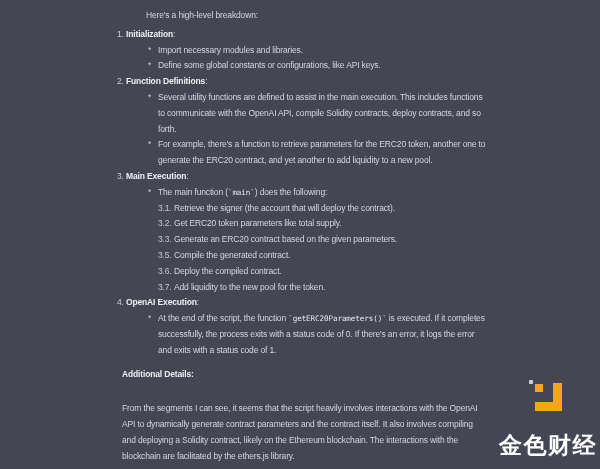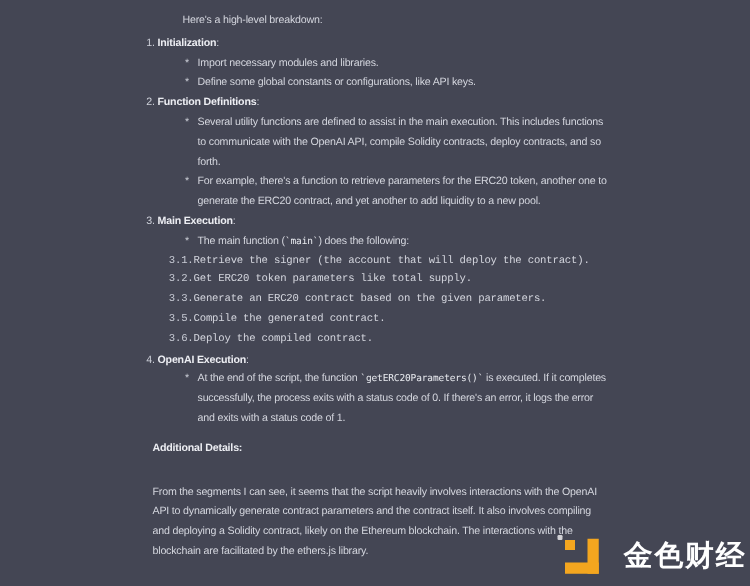--- a/index.html
+++ b/index.html
@@ -21,40 +21,41 @@
     color: #d4d6de;
   }
   .intro { margin-bottom: 3px; margin-left: 24px; }
   .num-item { display: flex; }
   .num-marker { flex: 0 0 9px; margin-left: -5px; color: #cdd0d9; }
   .item-title { font-weight: bold; color: #edeef3; margin-top: 44px; }
   .colon { color: #d4d6de; }
   .bullet { display: flex; margin-left: 26px; }
   .bullet-marker { flex: 0 0 10px; color: #cdd0d9; }
   .bullet-text { flex: 1; }
-  .sub-item { display: flex; margin-left: 13px; font-family: Liberation Mono, monospace; }
+  .sub-item { display: flex; margin-left: 36px; }
   .sub-marker { flex: 0 0 16px; color: #c7cad4; }
   .sub-text { flex: 1; }
   code.inline {
     font-family: "DejaVu Sans Mono", "Liberation Mono", monospace;
     font-weight: normal;
     font-size: 7.6px;
     letter-spacing: -0.1px;
     color: #e8eaef;
   }
   .additional-heading { font-weight: bold; color: #edeef3; margin-top: 8px; }
   .additional-text { margin-top: 19px; }
 
   .watermark {
     position: absolute;
     right: 3px;
     bottom: 10px;
     display: flex;
     align-items: center;
     gap: 20px;
+    flex-direction: column;
   }
   .jinse-logo { position: relative; width: 27px; height: 28px; }
   .jinse-logo .dot  { position: absolute; left: 0; top: 1px; width: 8px; height: 8px; }
   .jinse-logo .vbar { position: absolute; right: 0; top: 0; width: 9px; height: 28px; }
   .jinse-logo .hbar { position: absolute; left: 0; bottom: 0; width: 27px; height: 9px; }
   .reg-mark {
     position: absolute; left: -6px; top: -3px;
     width: 4px; height: 4px; background: #e9e9ec;
     border-radius: 1px; opacity: 0.85;
   }
@@ -121,20 +122,24 @@
     <div class="sub-text">Generate an ERC20 contract based on the given parameters.</div>
   </div>
   <div class="sub-item">
     <span class="sub-marker">3.5.</span>
     <div class="sub-text">Compile the generated contract.</div>
   </div>
   <div class="sub-item">
     <span class="sub-marker">3.6.</span>
     <div class="sub-text">Deploy the compiled contract.</div>
   </div>
+  <div class="sub-item">
+    <span class="sub-marker">3.7.</span>
+    <div class="sub-text">Add liquidity to the new pool for the token.</div>
+  </div>
 
   <div class="num-item">
     <span class="num-marker">4.</span>
     <div><span class="item-title">OpenAI Execution</span><span class="colon">:</span></div>
   </div>
   <div class="bullet">
     <span class="bullet-marker">*</span>
     <div class="bullet-text"><span>At the end of the script, the function </span><code class="inline">`getERC20Parameters()`</code><span> is executed. If it completes successfully, the process exits with a status code of 0. If there's an error, it logs the error and exits with a status code of 1.</span></div>
   </div>
 

